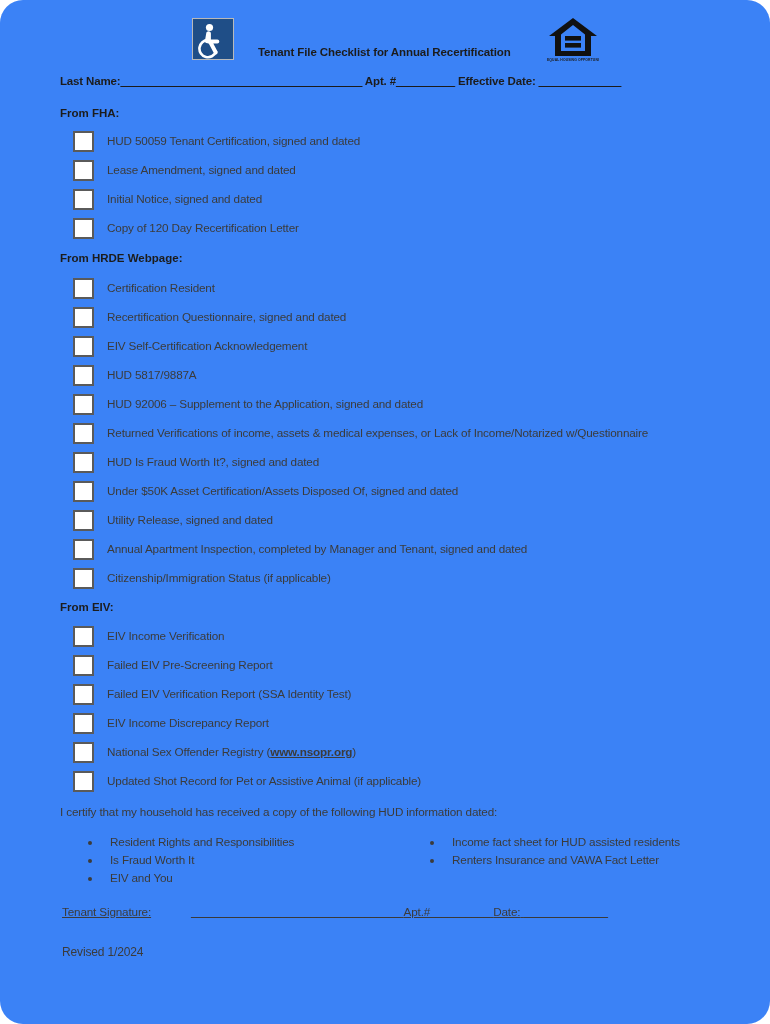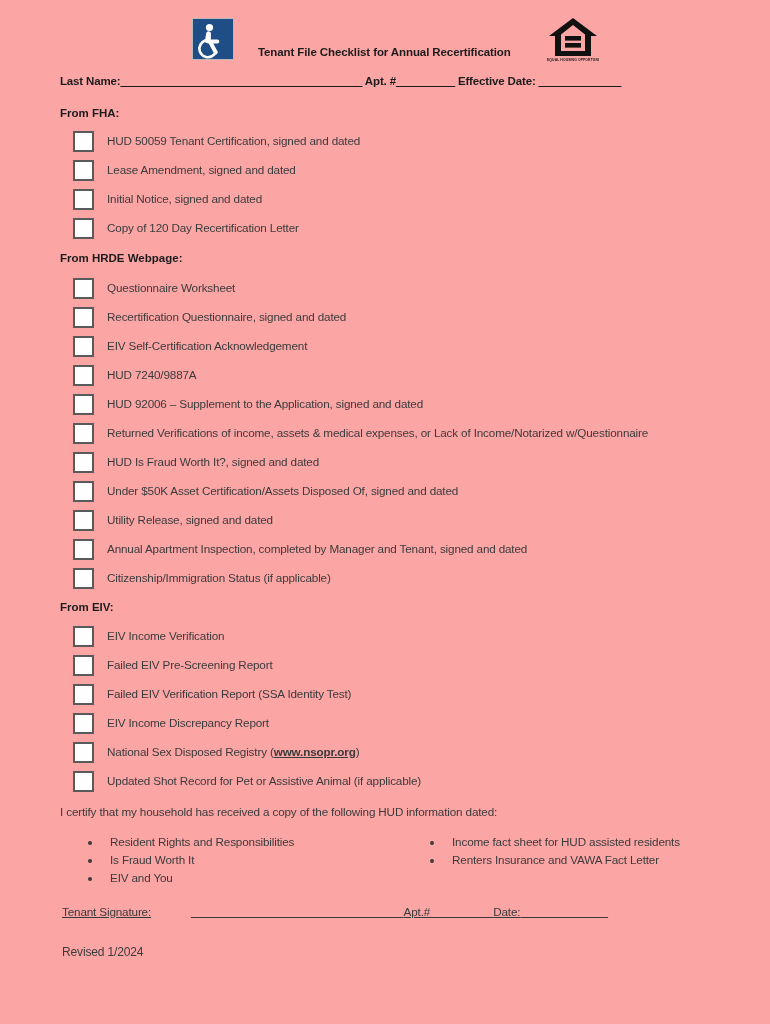--- a/index.html
+++ b/index.html
@@ -13,21 +13,22 @@
     position: relative;
     font-family: "Liberation Sans", sans-serif;
     color: #3b3b3b;
     overflow: hidden;
   }
   .page {
     position: absolute;
     left: 0; top: 0;
     width: 770px;
     height: 1024px;
-    background: #fca5a5;
+    background: #3b82f6;
+    border-radius: 23px;
   }
 
   
   .header {
     position: absolute;
     left: 55px;
     top: 12px;
     width: 655px;
     height: 58px;
   }
@@ -239,33 +240,33 @@
   </div>
   <div class="cb-row" style="top:218px">
     <span class="cb"></span>
     <span class="cb-label">Copy of 120 Day Recertification Letter</span>
   </div>
 
   <div class="section-title" style="top:252px">From HRDE Webpage:</div>
 
   <div class="cb-row" style="top:278px">
     <span class="cb"></span>
-    <span class="cb-label">Questionnaire Worksheet</span>
+    <span class="cb-label">Certification Resident</span>
   </div>
   <div class="cb-row" style="top:307px">
     <span class="cb"></span>
     <span class="cb-label">Recertification Questionnaire, signed and dated</span>
   </div>
   <div class="cb-row" style="top:336px">
     <span class="cb"></span>
     <span class="cb-label">EIV Self-Certification Acknowledgement</span>
   </div>
   <div class="cb-row" style="top:365px">
     <span class="cb"></span>
-    <span class="cb-label">HUD 7240/9887A</span>
+    <span class="cb-label">HUD 5817/9887A</span>
   </div>
   <div class="cb-row" style="top:394px">
     <span class="cb"></span>
     <span class="cb-label">HUD 92006 – Supplement to the Application, signed and dated</span>
   </div>
   <div class="cb-row" style="top:423px">
     <span class="cb"></span>
     <span class="cb-label">Returned Verifications of income, assets &amp; medical expenses, or Lack of Income/Notarized w/Questionnaire</span>
   </div>
   <div class="cb-row" style="top:452px">
@@ -302,21 +303,21 @@
   <div class="cb-row" style="top:684px">
     <span class="cb"></span>
     <span class="cb-label">Failed EIV Verification Report (SSA Identity Test)</span>
   </div>
   <div class="cb-row" style="top:713px">
     <span class="cb"></span>
     <span class="cb-label">EIV Income Discrepancy Report</span>
   </div>
   <div class="cb-row" style="top:742px">
     <span class="cb"></span>
-    <span class="cb-label"><span>National Sex Disposed Registry (</span><span class="link">www.nsopr.org</span><span>)</span></span>
+    <span class="cb-label"><span>National Sex Offender Registry (</span><span class="link">www.nsopr.org</span><span>)</span></span>
   </div>
   <div class="cb-row" style="top:771px">
     <span class="cb"></span>
     <span class="cb-label">Updated Shot Record for Pet or Assistive Animal (if applicable)</span>
   </div>
 
   <div class="certify">I certify that my household has received a copy of the following HUD information dated:</div>
 
   <div class="bullet-row" style="left:88px; top:835px">
     <span class="bullet-dot"></span>

